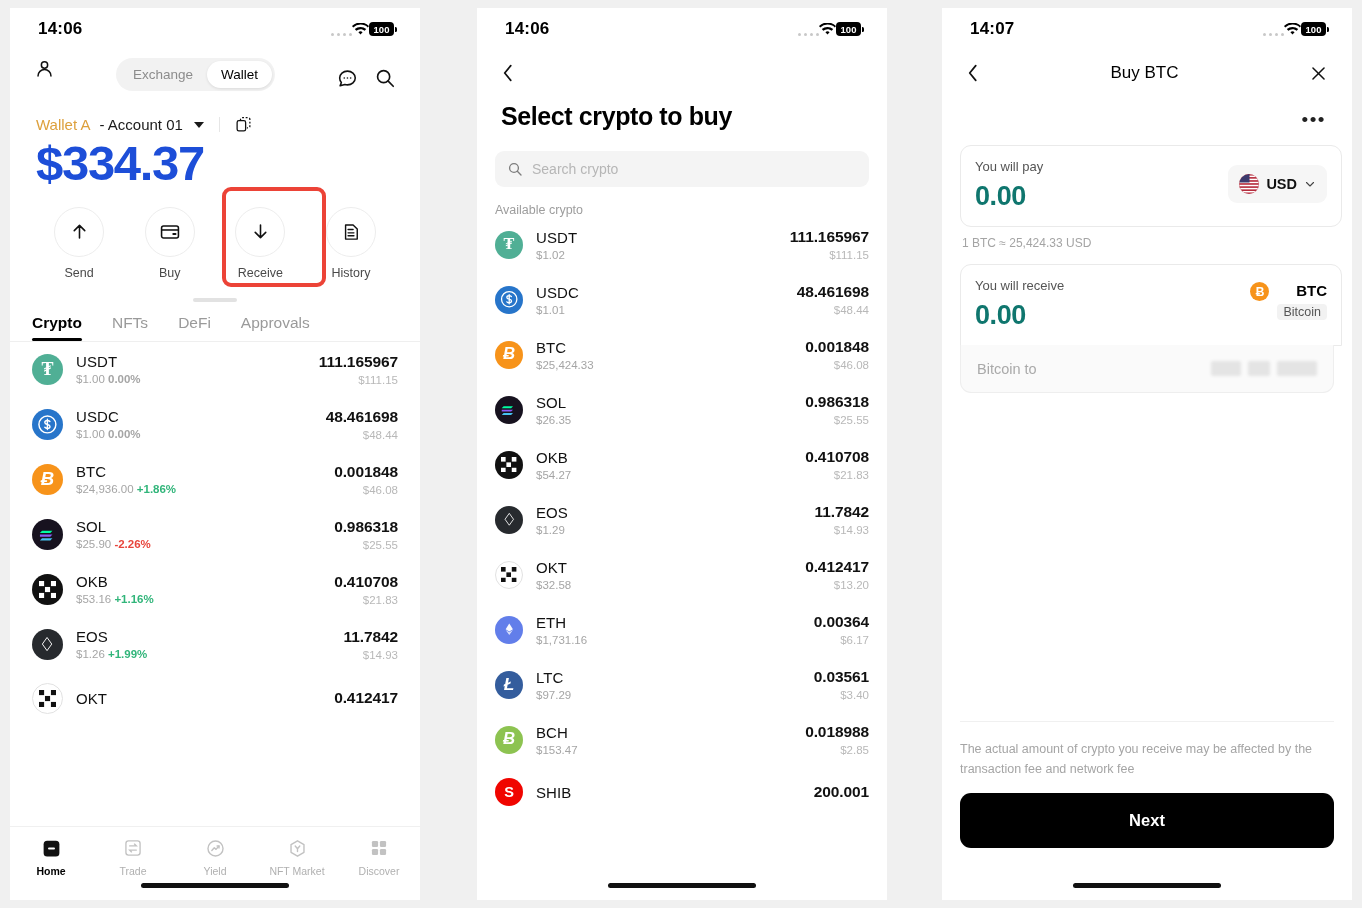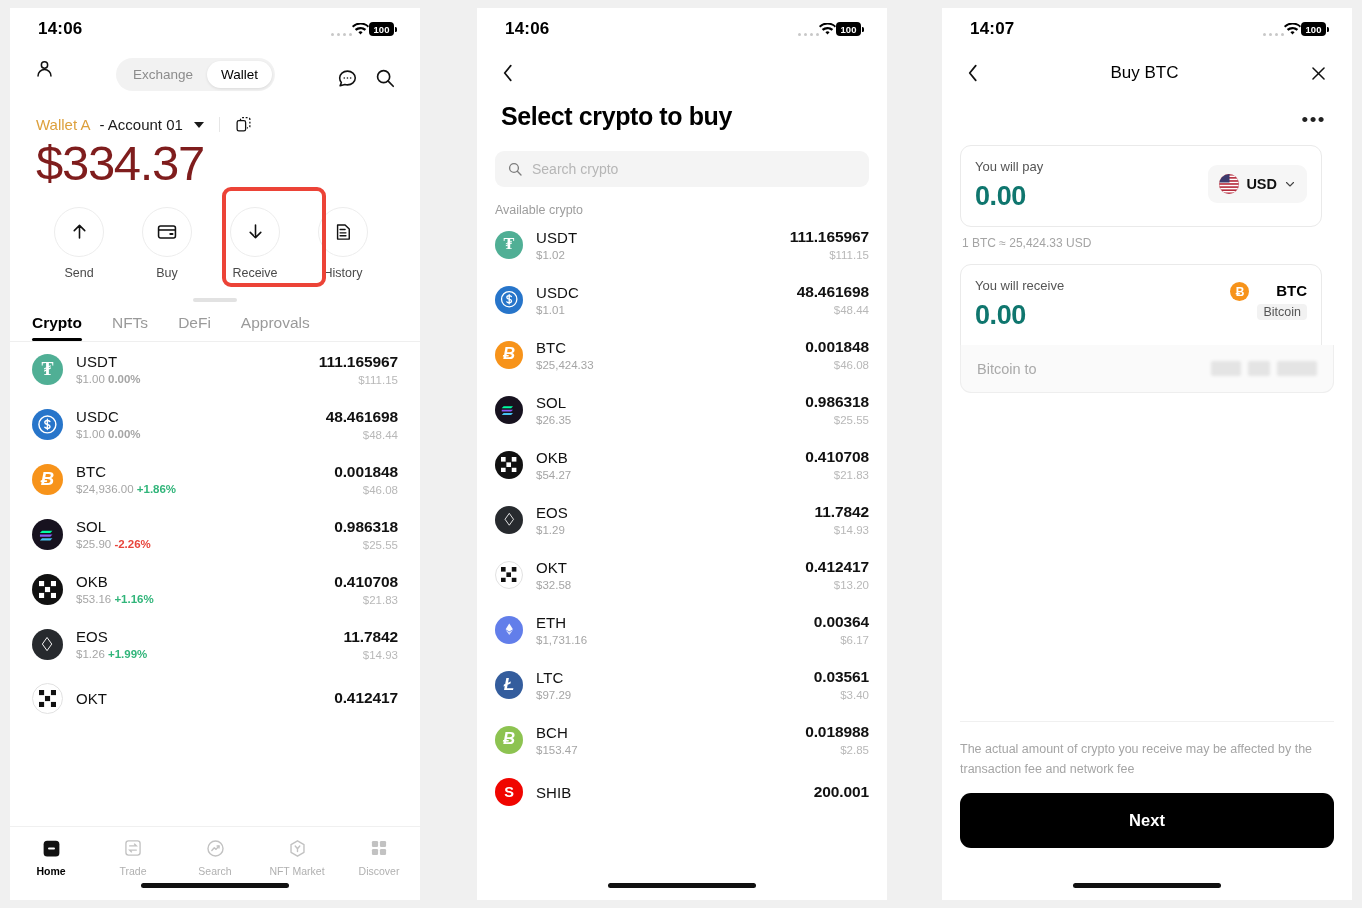--- a/index.html
+++ b/index.html
@@ -63,27 +63,27 @@
   }
   .wallet-a { color: #dda03c; font-weight: 500; }
   .wallet-acct { color: #1a1a1a; font-weight: 500; }
   .caret-d {
     width: 0; height: 0; border-left: 5px solid transparent;
     border-right: 5px solid transparent; border-top: 6px solid #1a1a1a; margin-left: 2px;
   }
   .vdiv { width: 1px; height: 15px; background: #e6e6e6; margin: 0 6px; }
 
   .balance {
-    padding: 2px 26px 0 26px; font-size: 49px; font-weight: normal;
-    letter-spacing: -1.3px; color: #7f1d1d; line-height: 1.18;
+    padding: 2px 26px 0 26px; font-size: 49px; font-weight: bold;
+    letter-spacing: -1.3px; color: #1d4ed8; line-height: 1.18;
   }
 
   .actions {
     display: flex; justify-content: space-between;
-    padding: 14px 38px 0 30px; position: relative;
+    padding: 14px 30px 0 30px; position: relative;
   }
   .action { width: 78px; text-align: center; }
   .action-circle {
     width: 50px; height: 50px; border-radius: 50%; border: 1px solid #ededed;
     margin: 0 auto; display: flex; align-items: center; justify-content: center;
   }
   .action-label { font-size: 12.5px; color: #4a4a4a; margin-top: 9px; }
   .hilite {
     position: absolute; border: 4px solid #ec4337; border-radius: 9px;
     left: 212px; top: -6px; width: 104px; height: 100px; pointer-events: none;
@@ -143,21 +143,21 @@
 
   
   .p3-head {
     display: flex; align-items: center; justify-content: space-between;
     padding: 12px 24px 0 24px;
   }
   .p3-title { font-size: 17px; font-weight: 500; color: #000; }
   .p3-dots { text-align: right; padding: 26px 26px 0 0; font-size: 19px; color: #222; letter-spacing: 1.5px; line-height: 1; }
 
   .card {
-    margin: 16px 30px 0 18px; border: 1px solid #eaeaea; border-radius: 11px;
+    margin: 16px 10px 0 18px; border: 1px solid #eaeaea; border-radius: 11px;
     background: #fff; padding: 13px 14px 14px 14px; display: flex; align-items: flex-start;
   }
   .card-l { flex: 1; }
   .card-lbl { font-size: 13px; color: #555; }
   .card-val { font-size: 27px; color: #0f766e; font-weight: 700; margin-top: 7px; letter-spacing: -.4px; }
   .cur-pill {
     display: flex; align-items: center; gap: 7px; background: #f6f6f6;
     border-radius: 9px; padding: 9px 11px; margin-top: 6px;
   }
   .flag {
@@ -450,21 +450,21 @@
       <div class="nav-lbl">Trade</div>
     </div>
     <div class="nav-item">
       <div class="nav-ico">
         <svg width="21" height="21" viewBox="0 0 24 24" fill="none" stroke="#c2c2c2" stroke-width="1.6" stroke-linecap="round" stroke-linejoin="round">
               <circle cx="12" cy="12" r="8.6"></circle>
               <path d="M7.8 14.2l2.8-3 2 1.8 3.4-3.8"></path>
               <path d="M16 9.2h-2.2M16 9.2v2.2"></path>
             </svg>
       </div>
-      <div class="nav-lbl">Search</div>
+      <div class="nav-lbl">Yield</div>
     </div>
     <div class="nav-item">
       <div class="nav-ico">
         <svg width="21" height="21" viewBox="0 0 24 24" fill="none" stroke="#c2c2c2" stroke-width="1.6" stroke-linejoin="round">
               <path d="M12 3.2l7.4 4.3v8.9L12 20.8 4.6 16.4V7.5z"></path>
               <path d="M9.4 9.2l2.6 3 2.6-3M12 12.2v3.2" stroke-linecap="round"></path>
             </svg>
       </div>
       <div class="nav-lbl">NFT Market</div>
     </div>

